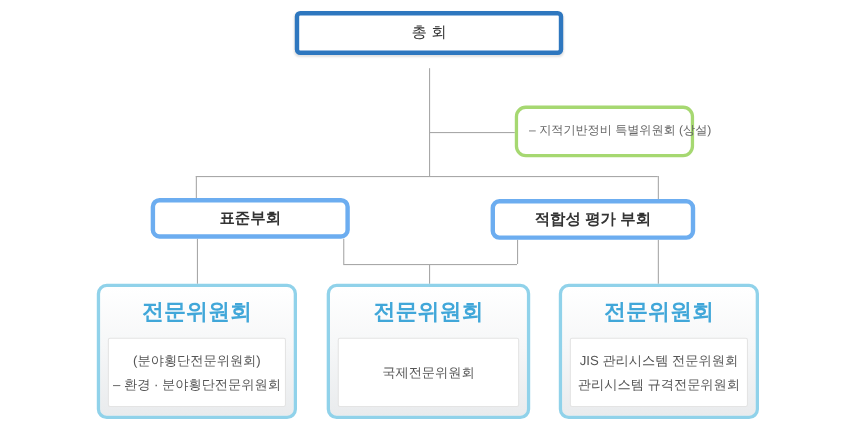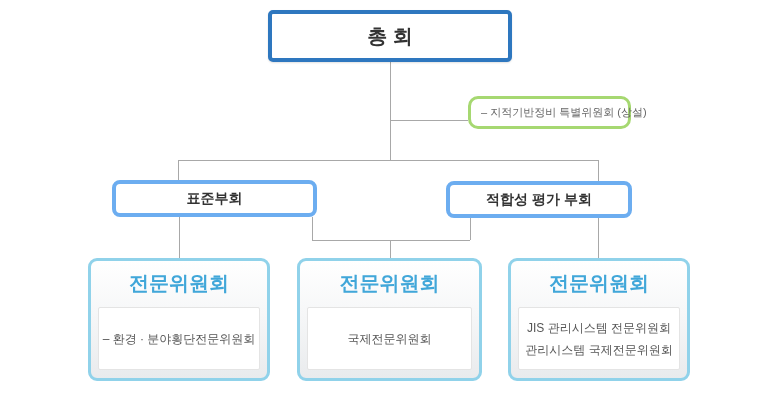--- a/index.html
+++ b/index.html
@@ -19,33 +19,33 @@
     font-family:"Liberation Sans","DejaVu Sans",sans-serif;
   }
   .line{position:absolute;background:var(--c-line);}
   .line.v{width:1px;}
   .line.h{height:1px;}
   .box{
     position:absolute;box-sizing:border-box;background:#ffffff;
     display:flex;align-items:center;justify-content:center;
   }
   .root-box{
-    left:268px;top:10px;width:244px;height:52px;
+    left:268px;top:10px;width:244px;height:40px;
     border:4px solid var(--c-root-border);border-radius:5px;
-    font-size:20px;font-weight:bold;color:var(--c-text-dark);
+    font-size:14px;font-weight:normal;color:var(--c-text-dark);
     box-shadow:0 1px 2px rgba(0,0,0,0.12);
   }
   .sub-box{
     height:37px;border:4px solid var(--c-sub-border);border-radius:8px;
     font-size:14px;font-weight:bold;color:var(--c-text-dark);
   }
-  .sub-standards{left:112px;top:180px;width:205px;}
+  .sub-standards{left:137px;top:180px;width:181px;}
   .sub-conformity{left:446px;top:181px;width:186px;}
   .note-box{
-    position:absolute;left:468px;top:96px;width:163px;height:33px;box-sizing:border-box;
+    position:absolute;left:468px;top:96px;width:163px;height:47px;box-sizing:border-box;
     border:3px solid var(--c-note-border);border-radius:10px;background:#ffffff;
     display:flex;flex-direction:column;justify-content:center;
     padding-left:10px;font-size:11px;color:var(--c-text-note);line-height:17px;
     white-space:nowrap;
   }
   .committee{
     position:absolute;top:258px;width:182px;height:123px;box-sizing:border-box;
     border:3px solid var(--c-committee-border);border-radius:9px;
     background:linear-gradient(180deg,#ffffff 0%,#f6f7f8 45%,#e9ebed 100%);
   }
@@ -92,32 +92,33 @@
   <div class="box sub-box sub-standards">
     <span>표준부회</span>
   </div>
   <div class="box sub-box sub-conformity">
     <span>적합성 평가 부회</span>
   </div>
 
   <div class="committee c0">
     <div class="hdr">전문위원회</div>
     <div class="panel">
+      <div>(분야횡단전문위원회)</div>
       <div>– 환경 · 분야횡단전문위원회</div>
     </div>
   </div>
 
   <div class="committee c1">
     <div class="hdr">전문위원회</div>
     <div class="panel">
       <div>국제전문위원회</div>
     </div>
   </div>
 
   <div class="committee c2">
     <div class="hdr">전문위원회</div>
     <div class="panel">
       <div>JIS 관리시스템 전문위원회</div>
-      <div>관리시스템 국제전문위원회</div>
+      <div>관리시스템 규격전문위원회</div>
     </div>
   </div>
 
 </div>
 
 </body></html>

